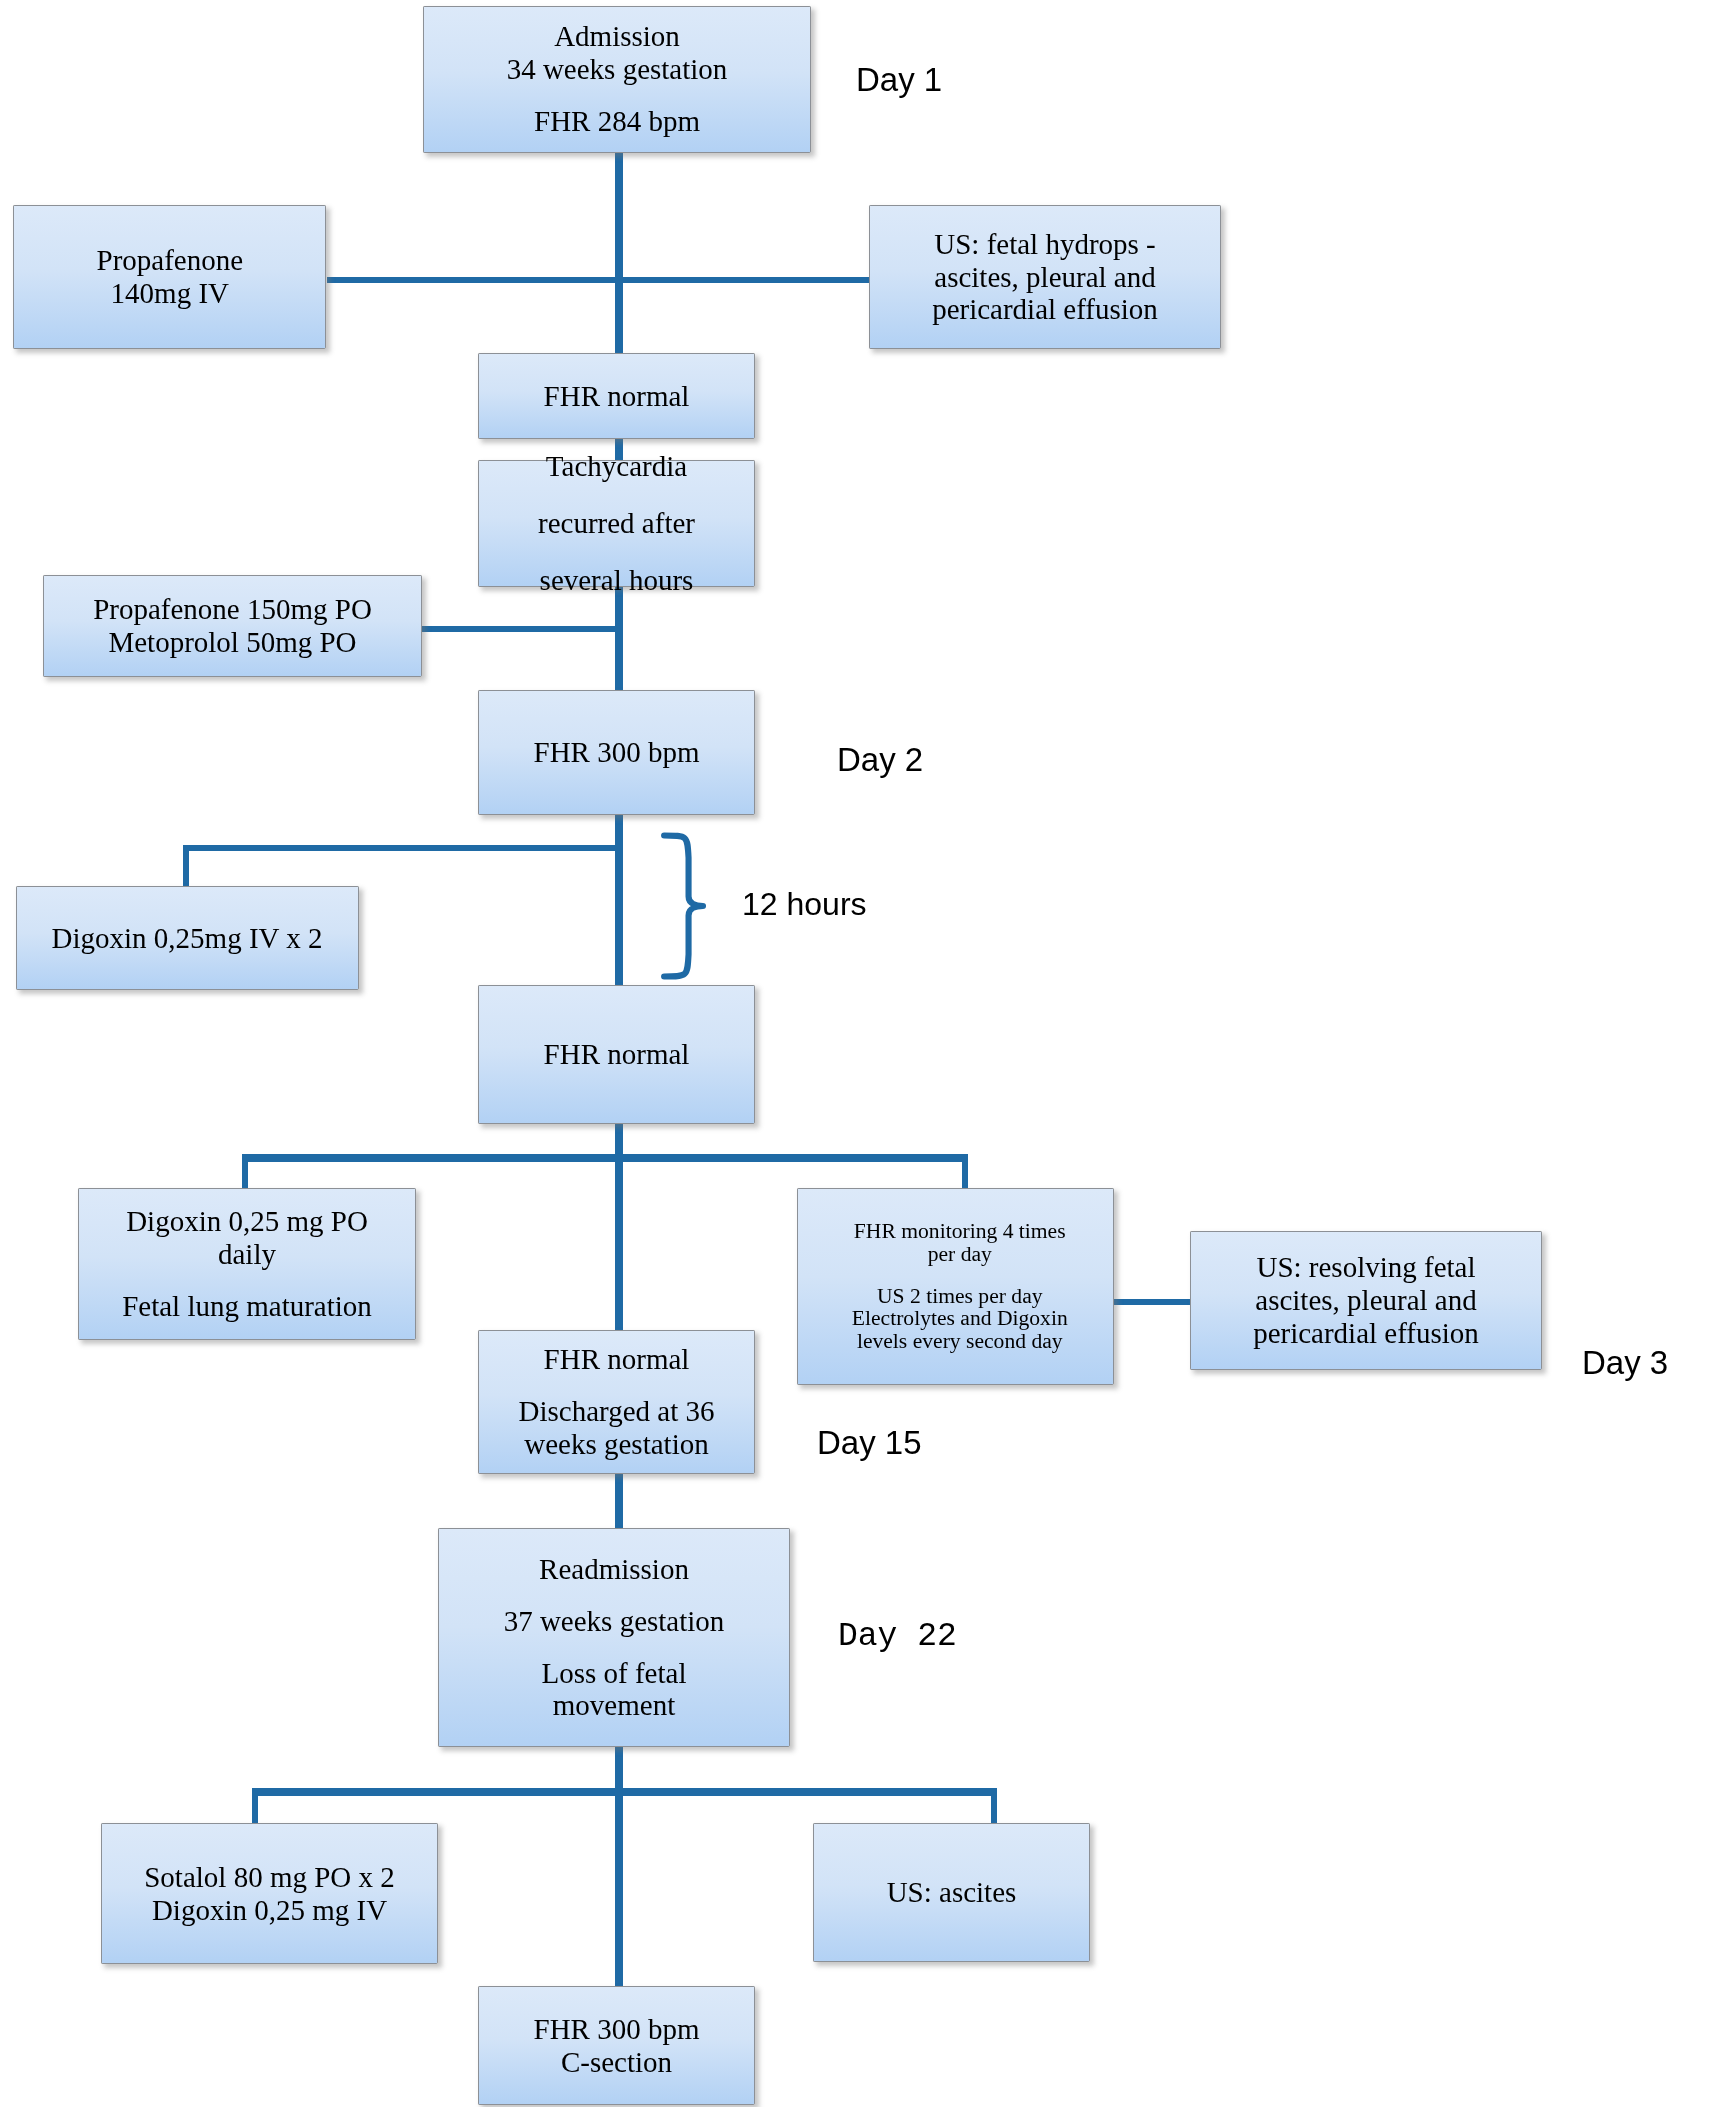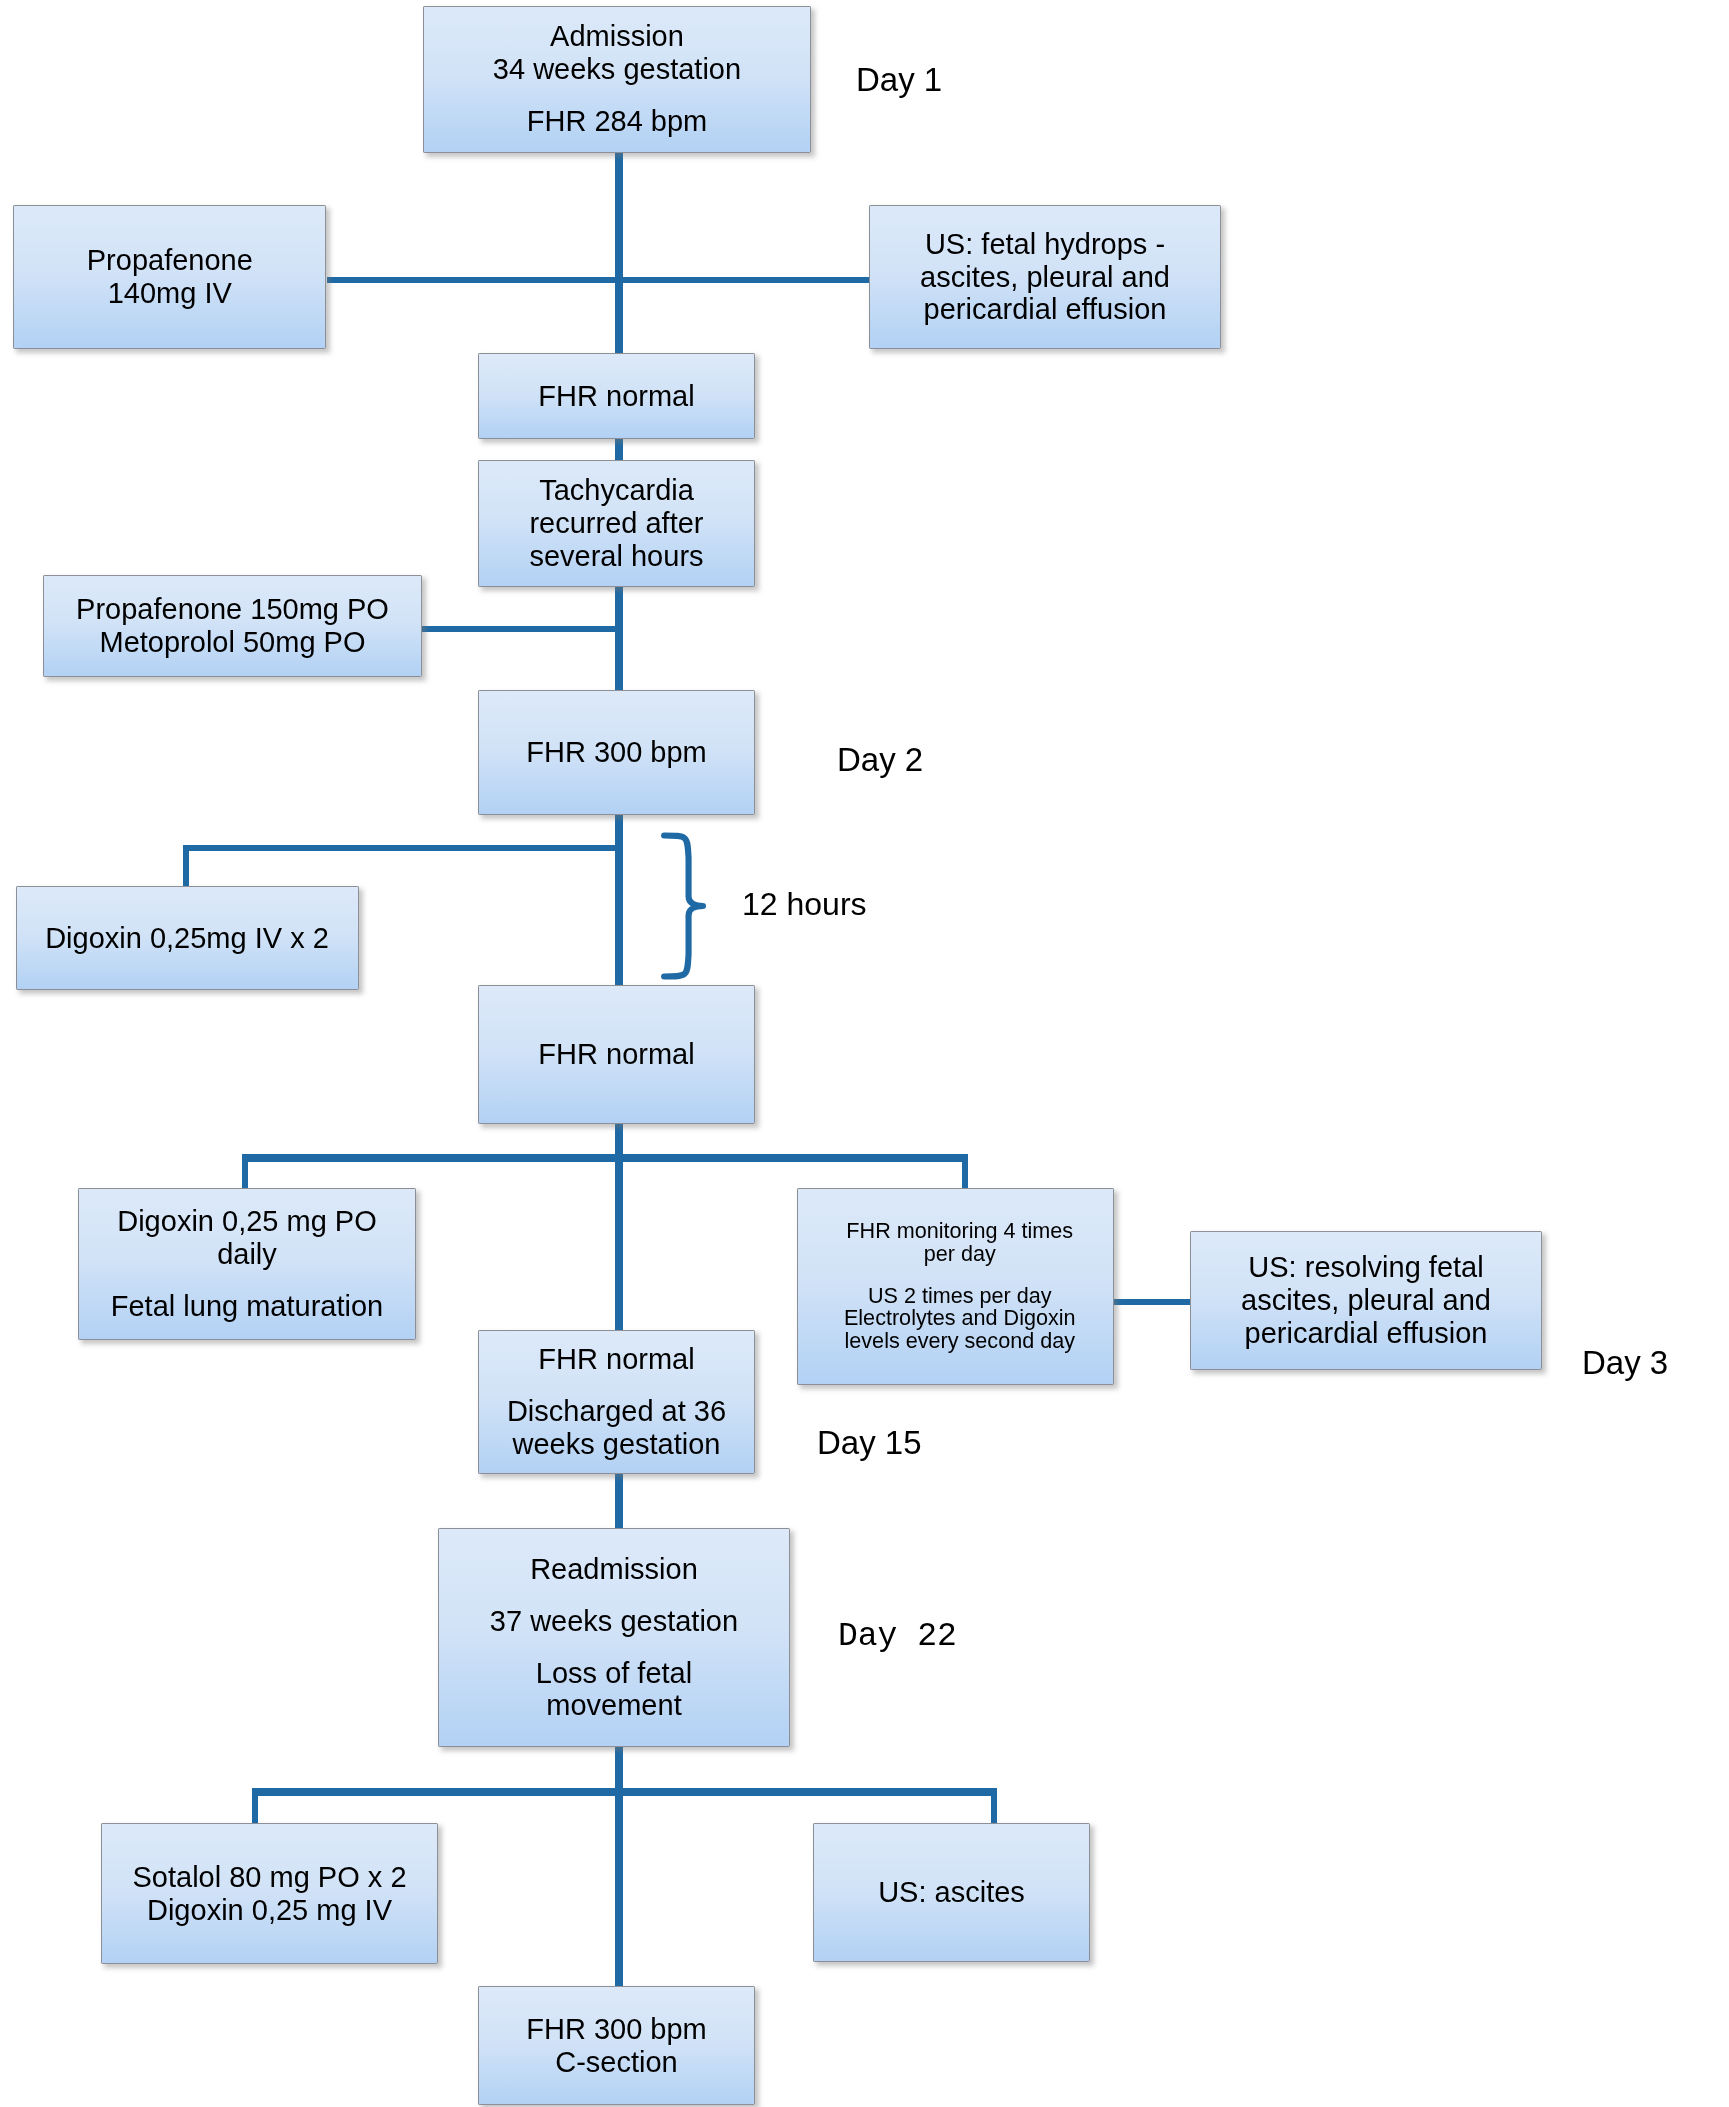--- a/index.html
+++ b/index.html
@@ -28,20 +28,21 @@
     display: flex;
     flex-direction: column;
     align-items: center;
     justify-content: center;
     text-align: center;
     color: #000000;
     font-size: 29px;
     line-height: 1.13;
     padding: 3.3px 5.5px;
     z-index: 5;
+    font-family: Liberation Serif, serif;
   }
   .node .ln { display: block; width: 100%; }
   .node .gap { height: 19px; }
   .node.small { font-size: 21.6px; line-height: 1.16; }
   .node.tight { line-height: 1.05; padding-left: 14px; }
 
   
   .daylabel {
     position: absolute;
     font-size: 33px;
@@ -136,21 +137,21 @@
   <div class="node" style="left:869px; top:205px; width:352px; height:144px;">
     <span class="ln">US: fetal hydrops -</span>
     <span class="ln">ascites, pleural and</span>
     <span class="ln">pericardial effusion</span>
   </div>
 
   <div class="node" style="left:478px; top:353px; width:277px; height:86px;">
     <span class="ln">FHR normal</span>
   </div>
 
-  <div class="node" style="left:478px; top:460px; width:277px; height:127px;">
+  <div class="node" style="left:478px; top:460px; width:277px; height:127px;gap:24px;">
     <span class="ln">Tachycardia</span>
     <span class="ln">recurred after</span>
     <span class="ln">several hours</span>
   </div>
 
   <div class="node" style="left:43px; top:575px; width:379px; height:102px;">
     <span class="ln">Propafenone 150mg PO</span>
     <span class="ln">Metoprolol 50mg PO</span>
   </div>
 

